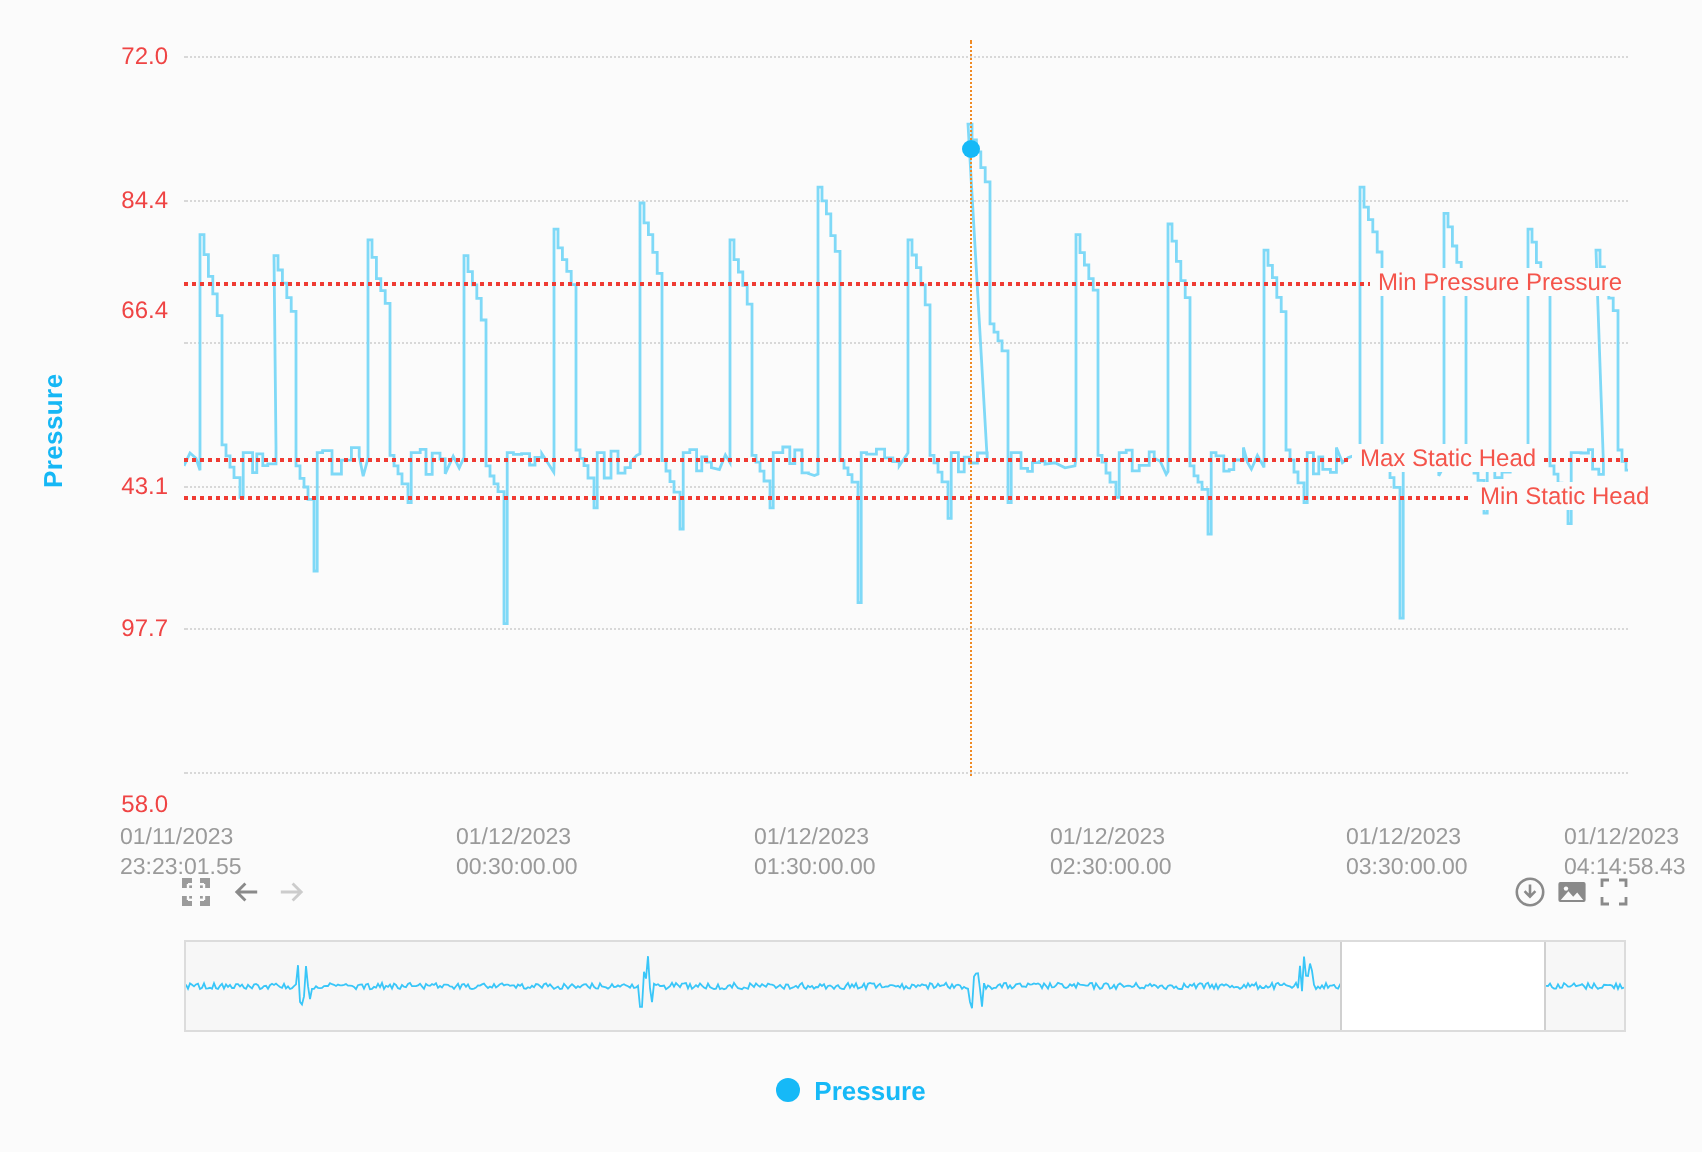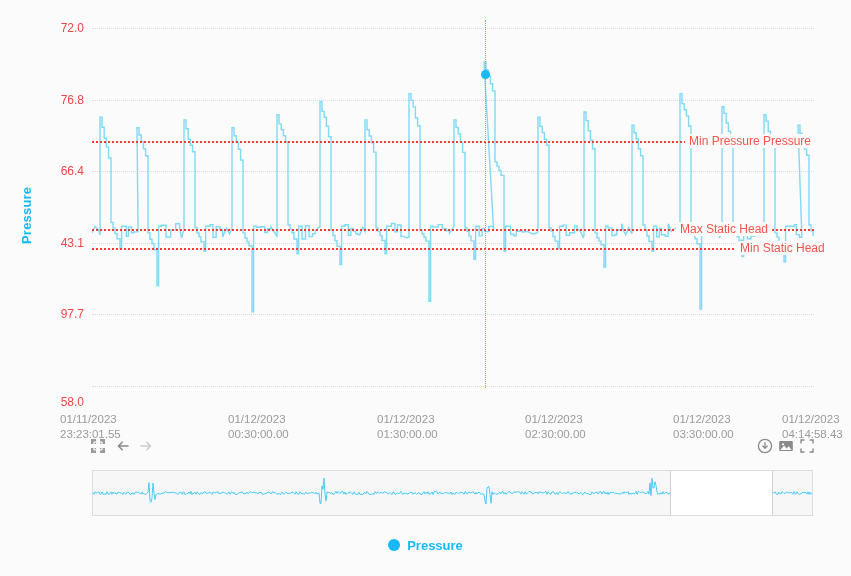--- a/index.html
+++ b/index.html
@@ -199,22 +199,22 @@
   <div id="plot-area">
 
     <div class="gridline" style="top:8px"></div>
     <div class="gridline" style="top:80px"></div>
     <div class="gridline" style="top:151px"></div>
     <div class="gridline" style="top:223px"></div>
     <div class="gridline" style="top:294px"></div>
     <div class="gridline" style="top:366px"></div>
 
     <div class="y-tick-label" style="top:1px;left:-50px;width:42px">72.0</div>
-    <div class="y-tick-label" style="top:73px;left:-50px;width:42px">76.8</div>
-    <div class="y-tick-label" style="top:144px;left:-50px;width:42px">66.4</div>
+    <div class="y-tick-label" style="top:73px;left:-50px;width:42px">84.4</div>
+    <div class="y-tick-label" style="top:128px;left:-50px;width:42px">66.4</div>
     <div class="y-tick-label" style="top:216px;left:-50px;width:42px">43.1</div>
     <div class="y-tick-label" style="top:287px;left:-50px;width:42px">97.7</div>
     <div class="y-tick-label" style="top:375px;left:-50px;width:42px">58.0</div>
 
     <svg id="series-svg" viewBox="0 0 722 368" preserveAspectRatio="none">
       <polyline id="series-path" fill="none" stroke="#7fd9f7" stroke-width="1.4" stroke-linejoin="miter" stroke-linecap="butt" points="0.0,212.9 3.0,206.5 6.0,209.1 8.0,215.1 8.0,97.3 10.0,97.3 10.0,107.3 12.2,107.3 12.2,118.2 14.4,118.2 14.4,126.9 16.6,126.9 16.6,137.8 19.0,137.8 19.0,202.4 21.0,202.4 21.0,207.9 23.0,207.9 23.0,213.6 25.0,213.6 25.0,218.8 28.0,218.8 28.0,228.7 29.6,228.7 29.6,206.3 34.3,206.3 34.3,216.3 36.4,216.3 36.4,206.9 39.4,206.9 39.4,212.8 41.9,212.8 41.9,211.9 46.0,211.9 46.0,203.6 45.0,107.8 47.0,107.8 47.0,115.0 49.2,115.0 49.2,121.6 51.4,121.6 51.4,128.8 53.6,128.8 53.6,135.7 56.0,135.7 56.0,212.9 58.0,212.9 58.0,219.2 60.0,219.2 60.0,223.5 62.0,223.5 62.0,229.7 65.0,229.7 65.0,265.5 66.6,265.5 66.6,206.3 69.3,206.3 69.3,205.3 74.0,205.3 74.0,217.0 78.7,217.0 78.7,210.1 83.7,210.1 83.7,203.8 87.6,203.8 87.6,208.1 89.6,218.1 92.0,209.2 92.0,99.9 94.0,99.9 94.0,108.7 96.2,108.7 96.2,119.3 98.4,119.3 98.4,125.3 100.6,125.3 100.6,131.7 103.0,131.7 103.0,207.7 105.0,207.7 105.0,212.9 107.0,212.9 107.0,216.9 109.0,216.9 109.0,221.9 112.0,221.9 112.0,231.3 113.6,231.3 113.6,206.3 118.1,206.3 118.1,204.7 121.0,204.7 121.0,217.2 124.1,217.2 124.1,206.6 128.0,206.6 128.0,209.5 130.6,209.5 130.6,216.9 134.6,208.1 137.6,214.0 140.0,208.7 140.0,107.8 142.0,107.8 142.0,115.8 144.2,115.8 144.2,122.4 146.4,122.4 146.4,129.2 148.6,129.2 148.6,140.0 151.0,140.0 151.0,212.9 153.0,212.9 153.0,218.0 155.0,218.0 155.0,221.9 157.0,221.9 157.0,225.8 160.0,225.8 160.0,291.8 161.6,291.8 161.6,206.3 164.7,206.3 164.7,207.2 168.8,207.2 168.8,206.8 172.8,206.8 172.8,212.5 175.5,212.5 175.5,208.7 178.9,208.7 178.9,206.8 182.9,213.0 184.9,216.1 185.0,213.8 185.0,94.6 187.0,94.6 187.0,103.9 189.2,103.9 189.2,109.8 191.4,109.8 191.4,115.7 193.6,115.7 193.6,122.3 196.0,122.3 196.0,205.0 198.0,205.0 198.0,209.2 200.0,209.2 200.0,212.8 202.0,212.8 202.0,219.0 205.0,219.0 205.0,233.9 206.6,233.9 206.6,206.3 210.1,206.3 210.1,219.0 213.5,219.0 213.5,205.6 217.0,205.6 217.0,216.6 220.5,216.6 220.5,213.8 223.2,213.8 223.2,211.3 226.2,207.8 228.0,206.9 228.0,81.5 230.0,81.5 230.0,91.4 232.2,91.4 232.2,97.3 234.4,97.3 234.4,106.2 236.6,106.2 236.6,116.7 239.0,116.7 239.0,210.3 241.0,210.3 241.0,215.5 243.0,215.5 243.0,220.8 245.0,220.8 245.0,226.1 248.0,226.1 248.0,244.5 249.6,244.5 249.6,206.3 252.9,206.3 252.9,204.8 256.3,204.8 256.3,215.4 258.9,215.4 258.9,208.5 261.4,208.5 261.4,211.1 263.7,211.1 263.7,213.8 267.7,214.8 270.7,207.4 273.0,211.3 273.0,99.9 275.0,99.9 275.0,109.8 277.2,109.8 277.2,116.0 279.4,116.0 279.4,122.7 281.6,122.7 281.6,132.1 284.0,132.1 284.0,207.7 286.0,207.7 286.0,211.1 288.0,211.1 288.0,215.6 290.0,215.6 290.0,220.5 293.0,220.5 293.0,233.9 294.6,233.9 294.6,206.3 299.4,206.3 299.4,203.5 302.9,203.5 302.9,211.8 305.4,211.8 305.4,205.0 309.0,205.0 309.0,216.4 312.2,216.4 312.2,216.8 315.2,217.8 317.0,217.0 317.0,73.6 319.0,73.6 319.0,80.4 321.2,80.4 321.2,86.9 323.4,86.9 323.4,97.8 325.6,97.8 325.6,105.7 328.0,105.7 328.0,210.3 330.0,210.3 330.0,214.0 332.0,214.0 332.0,217.3 334.0,217.3 334.0,221.1 337.0,221.1 337.0,281.3 338.6,281.3 338.6,206.3 341.3,206.3 341.3,207.1 346.2,207.1 346.2,204.6 350.3,204.6 350.3,208.9 354.4,208.9 354.4,210.8 357.6,210.8 357.6,213.0 362.0,206.4 362.0,99.9 364.0,99.9 364.0,107.5 366.2,107.5 366.2,113.8 368.4,113.8 368.4,122.4 370.6,122.4 370.6,132.4 373.0,132.4 373.0,207.7 375.0,207.7 375.0,211.4 377.0,211.4 377.0,216.1 379.0,216.1 379.0,220.9 382.0,220.9 382.0,239.2 383.6,239.2 383.6,206.3 387.2,206.3 387.2,215.9 390.1,215.9 390.1,208.6 392.8,208.6 392.8,211.5 396.7,211.5 396.7,206.5 401.6,206.5 401.6,209.5 392.0,42.1 394.0,42.1 394.0,49.9 396.2,49.9 396.2,56.0 398.4,56.0 398.4,63.8 400.6,63.8 400.6,70.9 403.0,70.9 403.0,141.9 405.0,141.9 405.0,146.1 407.0,146.1 407.0,150.4 409.0,150.4 409.0,155.4 412.0,155.4 412.0,231.3 413.6,231.3 413.6,206.3 418.5,206.3 418.5,214.2 421.8,214.2 421.8,215.7 424.2,215.7 424.2,211.3 427.8,211.3 427.8,210.7 430.5,210.7 430.5,212.1 435.5,211.4 440.5,213.9 445.5,212.9 446.0,209.1 446.0,97.3 448.0,97.3 448.0,106.3 450.2,106.3 450.2,112.5 452.4,112.5 452.4,119.3 454.6,119.3 454.6,125.1 457.0,125.1 457.0,207.7 459.0,207.7 459.0,211.1 461.0,211.1 461.0,216.5 463.0,216.5 463.0,221.1 466.0,221.1 466.0,228.7 467.6,228.7 467.6,206.3 471.1,206.3 471.1,205.1 474.1,205.1 474.1,215.4 477.6,215.4 477.6,212.7 482.6,212.7 482.6,205.9 485.1,205.9 485.1,209.1 488.1,210.6 491.1,217.2 492.0,215.8 492.0,92.0 494.0,92.0 494.0,100.6 496.2,100.6 496.2,110.7 498.4,110.7 498.4,120.3 500.6,120.3 500.6,128.8 503.0,128.8 503.0,212.9 505.0,212.9 505.0,217.9 507.0,217.9 507.0,221.1 509.0,221.1 509.0,224.7 512.0,224.7 512.0,247.1 513.6,247.1 513.6,206.3 516.0,206.3 516.0,207.9 519.9,207.9 519.9,215.6 522.6,215.6 522.6,214.8 524.9,214.8 524.9,210.0 529.7,210.0 529.7,203.7 531.7,211.1 533.7,214.6 536.7,207.7 540.0,213.7 540.0,105.1 542.0,105.1 542.0,112.7 544.2,112.7 544.2,118.8 546.4,118.8 546.4,128.7 548.6,128.7 548.6,135.8 551.0,135.8 551.0,205.0 553.0,205.0 553.0,209.9 555.0,209.9 555.0,216.0 557.0,216.0 557.0,221.4 560.0,221.4 560.0,231.3 561.6,231.3 561.6,206.3 564.7,206.3 564.7,216.9 567.4,216.9 567.4,208.5 569.4,208.5 569.4,214.7 573.2,214.7 573.2,216.2 576.2,216.2 576.2,203.8 579.2,211.3 582.2,208.8 587.2,207.1 588.0,207.8 588.0,73.6 590.0,73.6 590.0,83.6 592.2,83.6 592.2,89.8 594.4,89.8 594.4,95.9 596.6,95.9 596.6,106.0 599.0,106.0 599.0,210.3 601.0,210.3 601.0,214.7 603.0,214.7 603.0,218.8 605.0,218.8 605.0,223.7 608.0,223.7 608.0,289.1 609.6,289.1 609.6,206.3 613.7,206.3 613.7,203.6 616.2,203.6 616.2,210.0 621.1,210.0 621.1,211.3 625.4,211.3 625.4,207.8 627.4,207.8 627.4,217.9 630.0,213.0 630.0,86.7 632.0,86.7 632.0,93.4 634.2,93.4 634.2,103.0 636.4,103.0 636.4,111.2 638.6,111.2 638.6,121.4 641.0,121.4 641.0,207.7 643.0,207.7 643.0,211.0 645.0,211.0 645.0,216.6 647.0,216.6 647.0,220.2 650.0,220.2 650.0,236.6 651.6,236.6 651.6,206.3 655.4,206.3 655.4,218.8 659.0,218.8 659.0,216.0 663.1,216.0 663.1,210.7 666.1,210.7 666.1,208.9 670.6,208.9 670.6,206.1 672.0,212.6 672.0,94.6 674.0,94.6 674.0,101.1 676.2,101.1 676.2,111.3 678.4,111.3 678.4,119.0 680.6,119.0 680.6,125.4 683.0,125.4 683.0,212.9 685.0,212.9 685.0,217.1 687.0,217.1 687.0,221.6 689.0,221.6 689.0,226.8 692.0,226.8 692.0,241.8 693.6,241.8 693.6,206.3 698.5,206.3 698.5,206.5 702.2,206.5 702.2,204.8 704.3,204.8 704.3,214.6 707.4,214.6 707.4,217.2 709.7,217.2 709.7,211.5 706.0,105.1 708.0,105.1 708.0,113.4 710.2,113.4 710.2,122.6 712.4,122.6 712.4,129.1 714.6,129.1 714.6,135.3 717.0,135.3 717.0,205.0 719.0,205.0 719.0,210.7 721.0,210.7 721.0,215.1 723.0,215.1 723.0,219.3 726.0,219.3 726.0,231.3 727.6,231.3 727.6,206.3 730.9,206.3 730.9,204.3 733.4,204.3 733.4,218.8 735.9,218.8 735.9,211.1 738.4,211.1 738.4,204.8 743.2,204.8 743.2,214.6"></polyline>
     </svg>
 
     <div class="refline" style="top:121px"></div>
     <div class="refline-label" style="top:121px;left:593px">Min Pressure Pressure</div>

